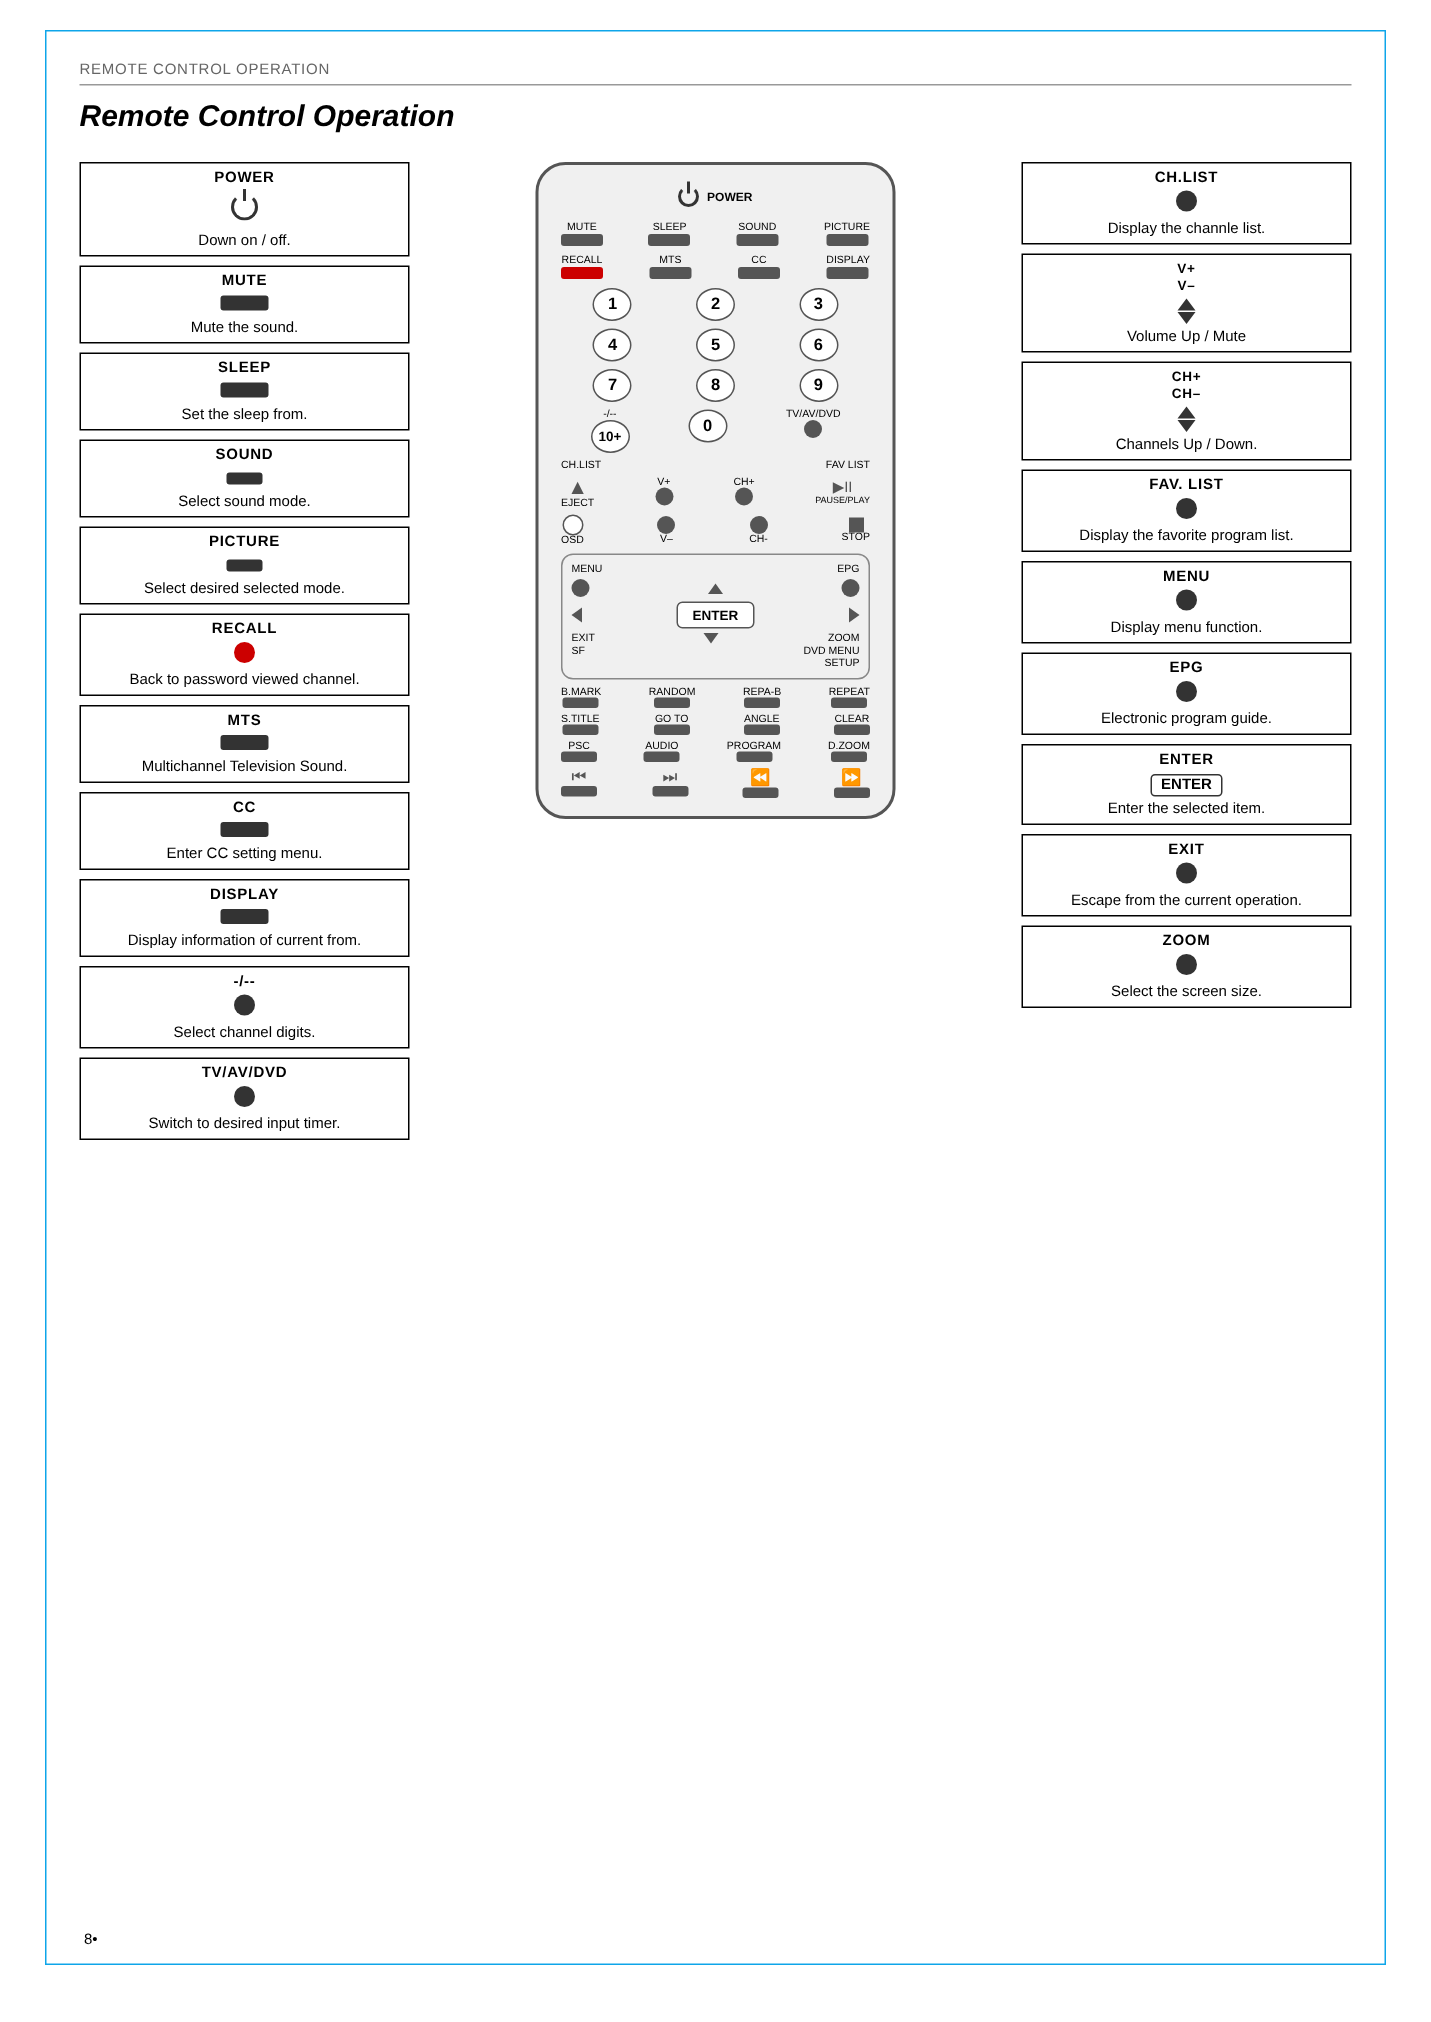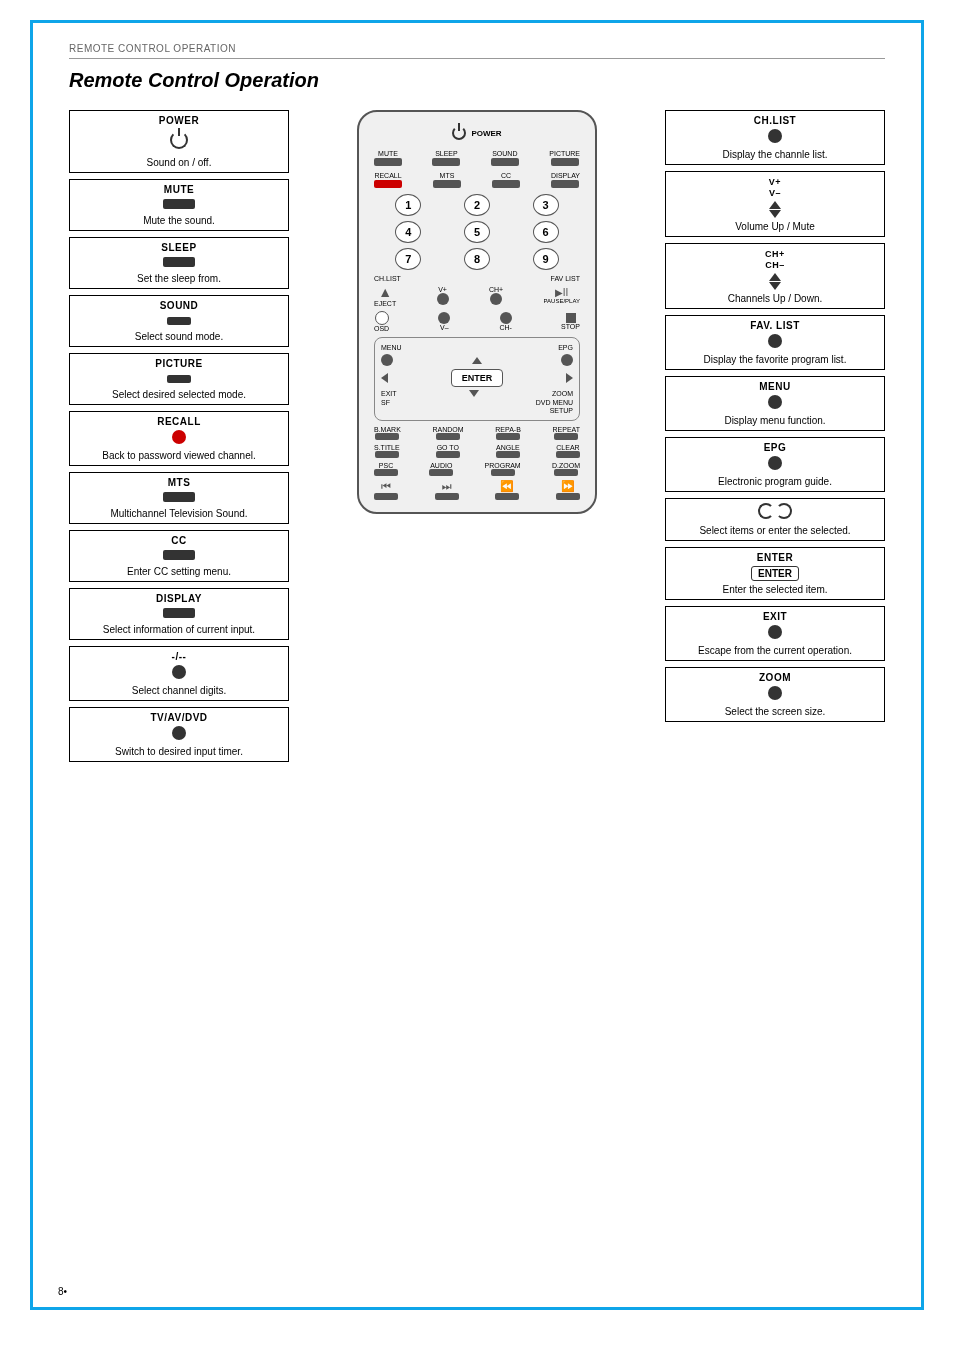--- a/index.html
+++ b/index.html
@@ -7,24 +7,24 @@
       width: 954px;
       min-height: 1348px;
       background: #fff;
       font-family: Arial, Helvetica, sans-serif;
       font-size: 12px;
       color: #000;
       padding: 20px 30px;
     }
 
     .page-border {
-      border: 3px solid #0ea5e9;
+      border: 1px solid #0ea5e9;
       width: 100%;
       min-height: 1290px;
-      padding: 20px 36px;
+      padding: 20px 22px;
       position: relative;
     }
 
     .section-header {
       font-size: 10px;
       color: #666;
       border-bottom: 1px solid #999;
       padding-bottom: 4px;
       margin-bottom: 10px;
       letter-spacing: 0.05em;
@@ -356,21 +356,21 @@
 
   <div class="main-layout">
 
     <div class="left-col">
 
       <div class="func-box">
         <div class="func-name">POWER</div>
         <div class="func-icon">
           <span class="power-icon"></span>
         </div>
-        <div class="func-desc">Sound on / off.</div>
+        <div class="func-desc">Down on / off.</div>
       </div>
 
       <div class="func-box">
         <div class="func-name">MUTE</div>
         <div class="func-icon">
           <span class="btn-rect"></span>
         </div>
         <div class="func-desc">Mute the sound.</div>
       </div>
 
@@ -420,21 +420,21 @@
           <span class="btn-rect"></span>
         </div>
         <div class="func-desc">Enter CC setting menu.</div>
       </div>
 
       <div class="func-box">
         <div class="func-name">DISPLAY</div>
         <div class="func-icon">
           <span class="btn-rect"></span>
         </div>
-        <div class="func-desc">Select information of current input.</div>
+        <div class="func-desc">Display information of current from.</div>
       </div>
 
 
       <div class="func-box">
         <div class="func-name">-/--</div>
         <div class="func-icon">
           <span class="btn-circle"></span>
         </div>
         <div class="func-desc">Select channel digits.</div>
       </div>
@@ -507,20 +507,31 @@
             <span class="number-btn">4</span>
             <span class="number-btn">5</span>
             <span class="number-btn">6</span>
           </div>
           <div class="number-row">
             <span class="number-btn">7</span>
             <span class="number-btn">8</span>
             <span class="number-btn">9</span>
           </div>
 
+          <div class="number-row">
+            <div style="display:flex;flex-direction:column;align-items:center;">
+              <span style="font-size:7px;">-/--</span>
+              <span class="number-btn" style="font-size:9px;">10+</span>
+            </div>
+            <span class="number-btn">0</span>
+            <div style="display:flex;flex-direction:column;align-items:center;">
+              <span style="font-size:7px;">TV/AV/DVD</span>
+              <span class="r-circle"></span>
+            </div>
+          </div>
 
           <div style="margin:4px 0;">
             <div style="display:flex;justify-content:space-between;align-items:flex-end;margin-bottom:2px;">
               <span style="font-size:7px;">CH.LIST</span>
               <span style="font-size:7px;">FAV LIST</span>
             </div>
             <div style="display:flex;justify-content:space-between;align-items:center;gap:4px;">
 
               <div style="display:flex;flex-direction:column;align-items:center;">
                 <span style="font-size:14px;font-weight:bold;color:#555;">▲</span>
@@ -734,29 +745,20 @@
 
       <div class="func-box">
         <div class="func-name">EPG</div>
         <div class="func-icon">
           <span class="btn-circle"></span>
         </div>
         <div class="func-desc">Electronic program guide.</div>
       </div>
 
 
-      <div class="func-box">
-        <div class="func-icon">
-          <div class="two-circles">
-            <span style="display:inline-block;width:16px;height:16px;border:2px solid #333;border-radius:50%;border-right:2px solid transparent;"></span>
-            <span style="display:inline-block;width:16px;height:16px;border:2px solid #333;border-radius:50%;border-left:2px solid transparent;"></span>
-          </div>
-        </div>
-        <div class="func-desc">Select items or enter the selected.</div>
-      </div>
 
       <div class="func-box">
         <div class="func-name">ENTER</div>
         <div class="func-icon">
           <div style="border:1.5px solid #333;border-radius:3px;padding:1px 6px;display:inline-block;font-size:10px;font-weight:bold;">ENTER</div>
         </div>
         <div class="func-desc">Enter the selected item.</div>
       </div>
 
       <div class="func-box">

